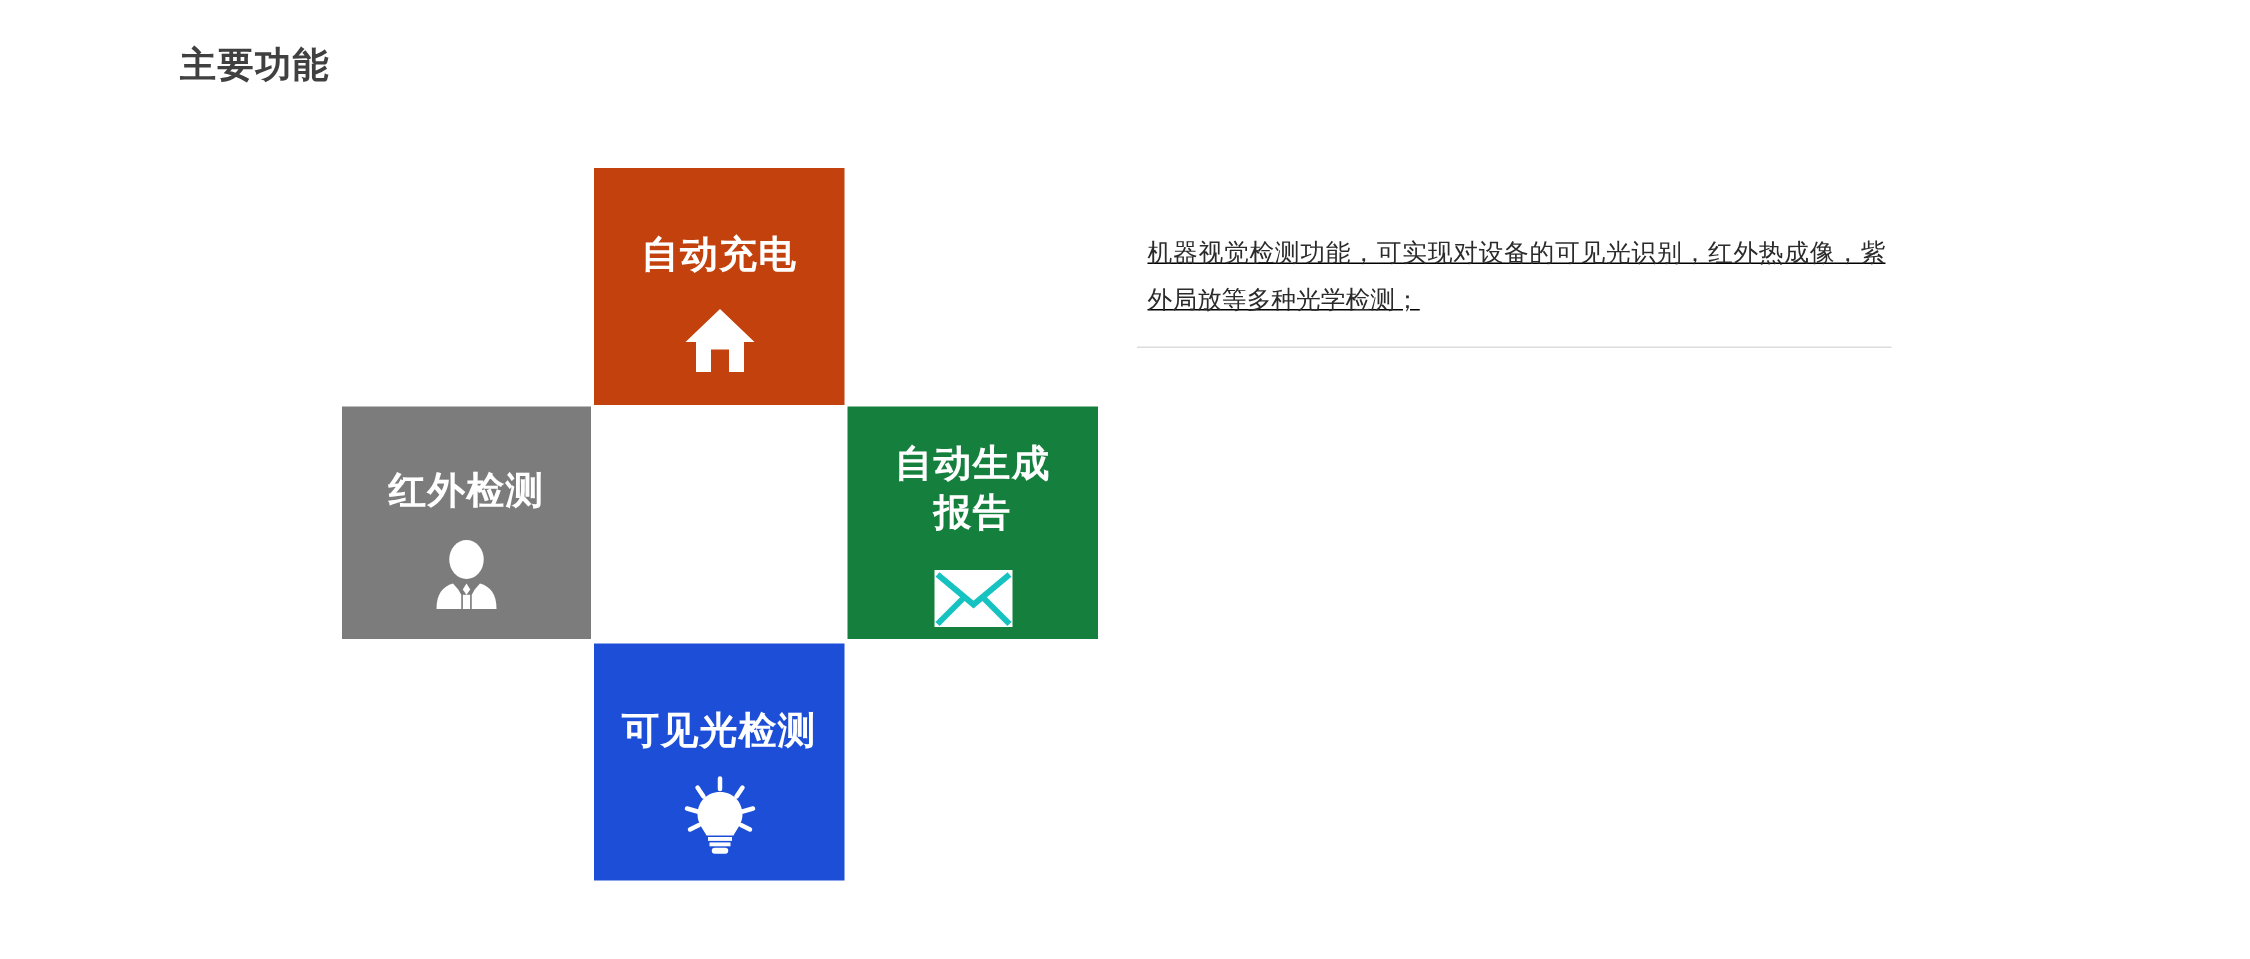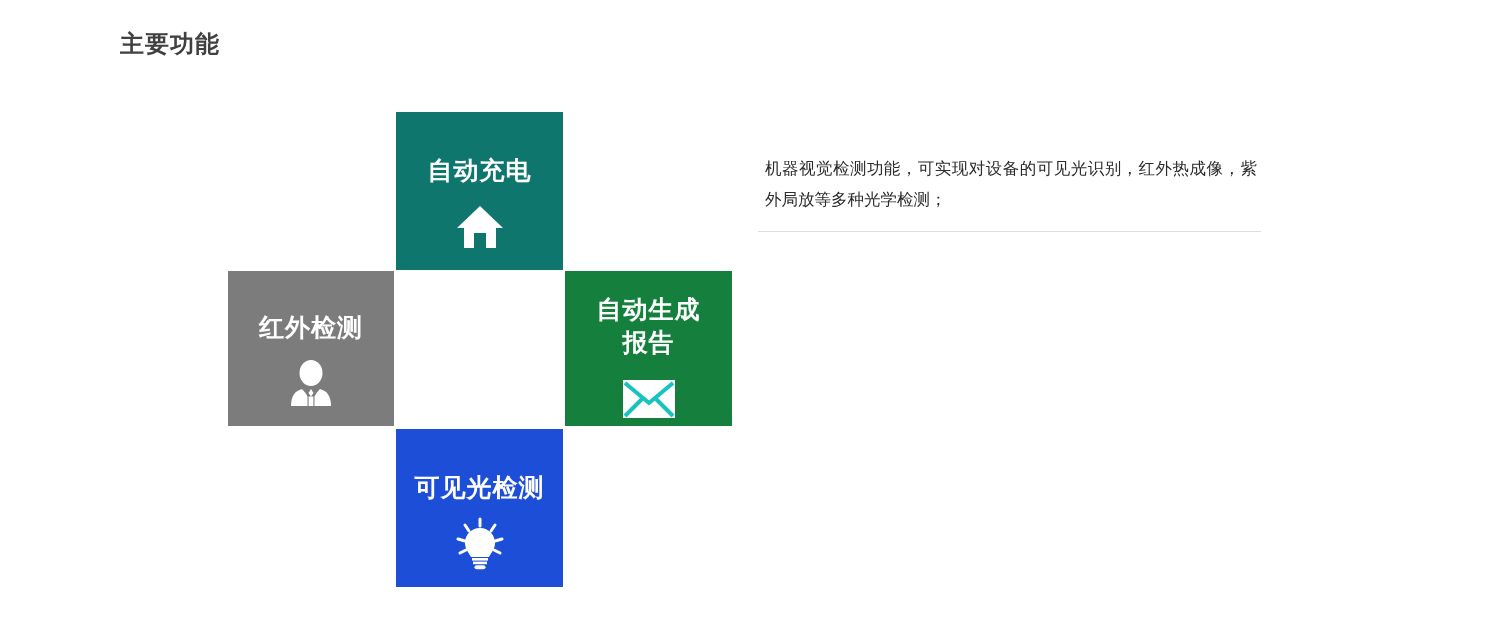--- a/index.html
+++ b/index.html
@@ -60,35 +60,36 @@
     margin-top: 12px;
     width: 56px;
     height: 56px;
     display: flex;
     align-items: center;
     justify-content: center;
   }
   .tile-icon svg { display: block; }
 
   
-  .tile-top    { left: 168px; top: 0px;   width: 167px; height: 158px; background: #0f766e; padding-top: 42px; }
+  .tile-top    { left: 168px; top: 0px;   width: 167px; height: 158px; background: #c2410c; padding-top: 42px; }
   .tile-left   { left: 0px;   top: 159px; width: 166px; height: 155px; background: #7c7c7c; padding-top: 40px; align-items: center; }
   .tile-right  { left: 337px; top: 159px; width: 167px; height: 155px; background: #15803d; padding-top: 22px; }
   .tile-bottom { left: 168px; top: 317px; width: 167px; height: 158px; background: #1d4ed8; padding-top: 42px; }
 
   
   .text-panel {
     position: absolute;
     left: 758px;
     top: 145px;
     width: 503px;
   }
   .feature-block {
     padding: 14px 0 16px 0;
     border-bottom: 1px solid #dcdcdc;
+    text-decoration: underline;
   }
   .feature-block:first-child { padding-top: 8px; }
   .feature-text {
     margin: 0;
     padding: 0 4px 0 7px;
     font-family: "Liberation Serif", "DejaVu Serif", serif;
     font-size: 16.5px;
     line-height: 31px;
     color: #2b2b2b;
     text-align: justify;

